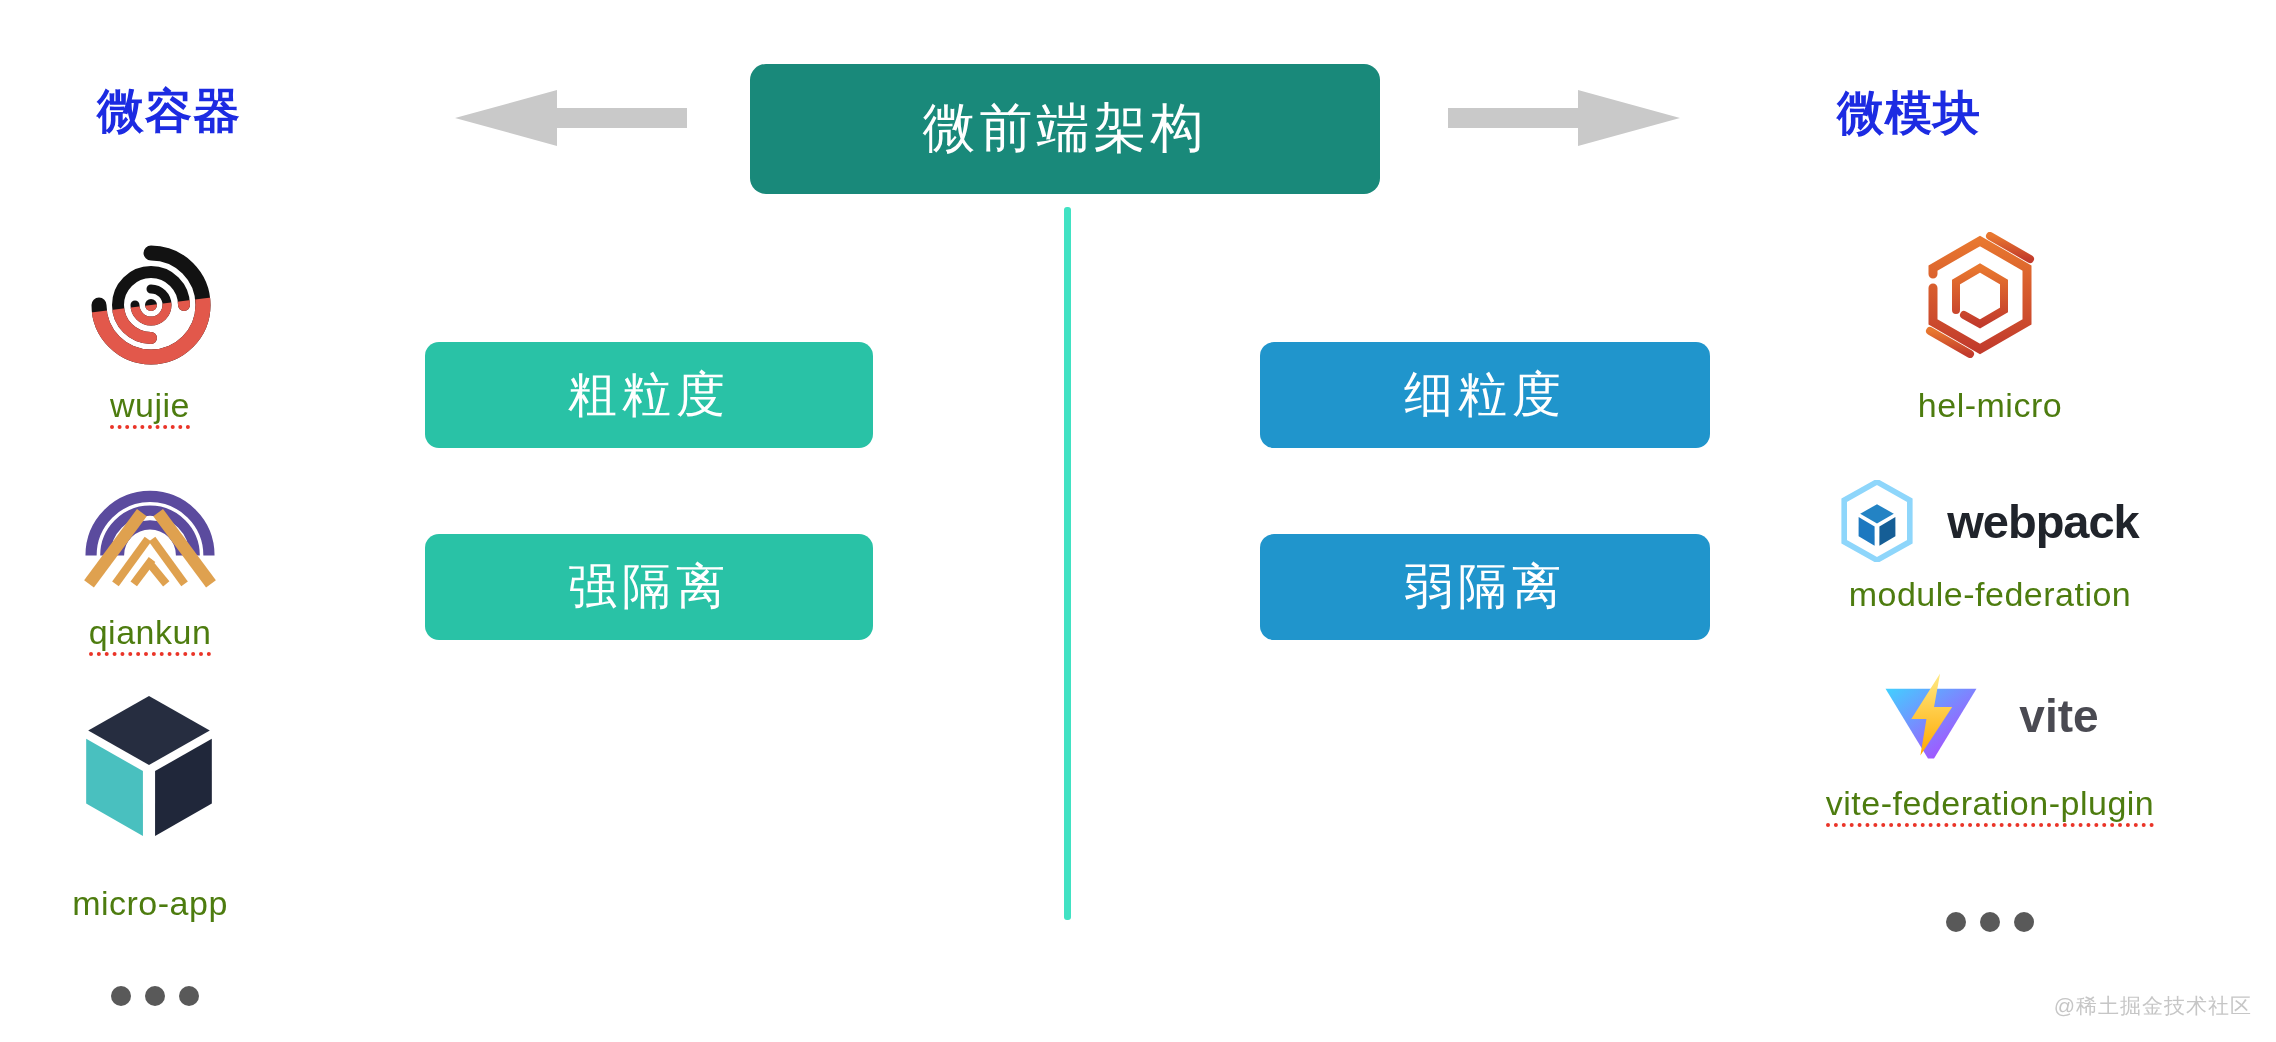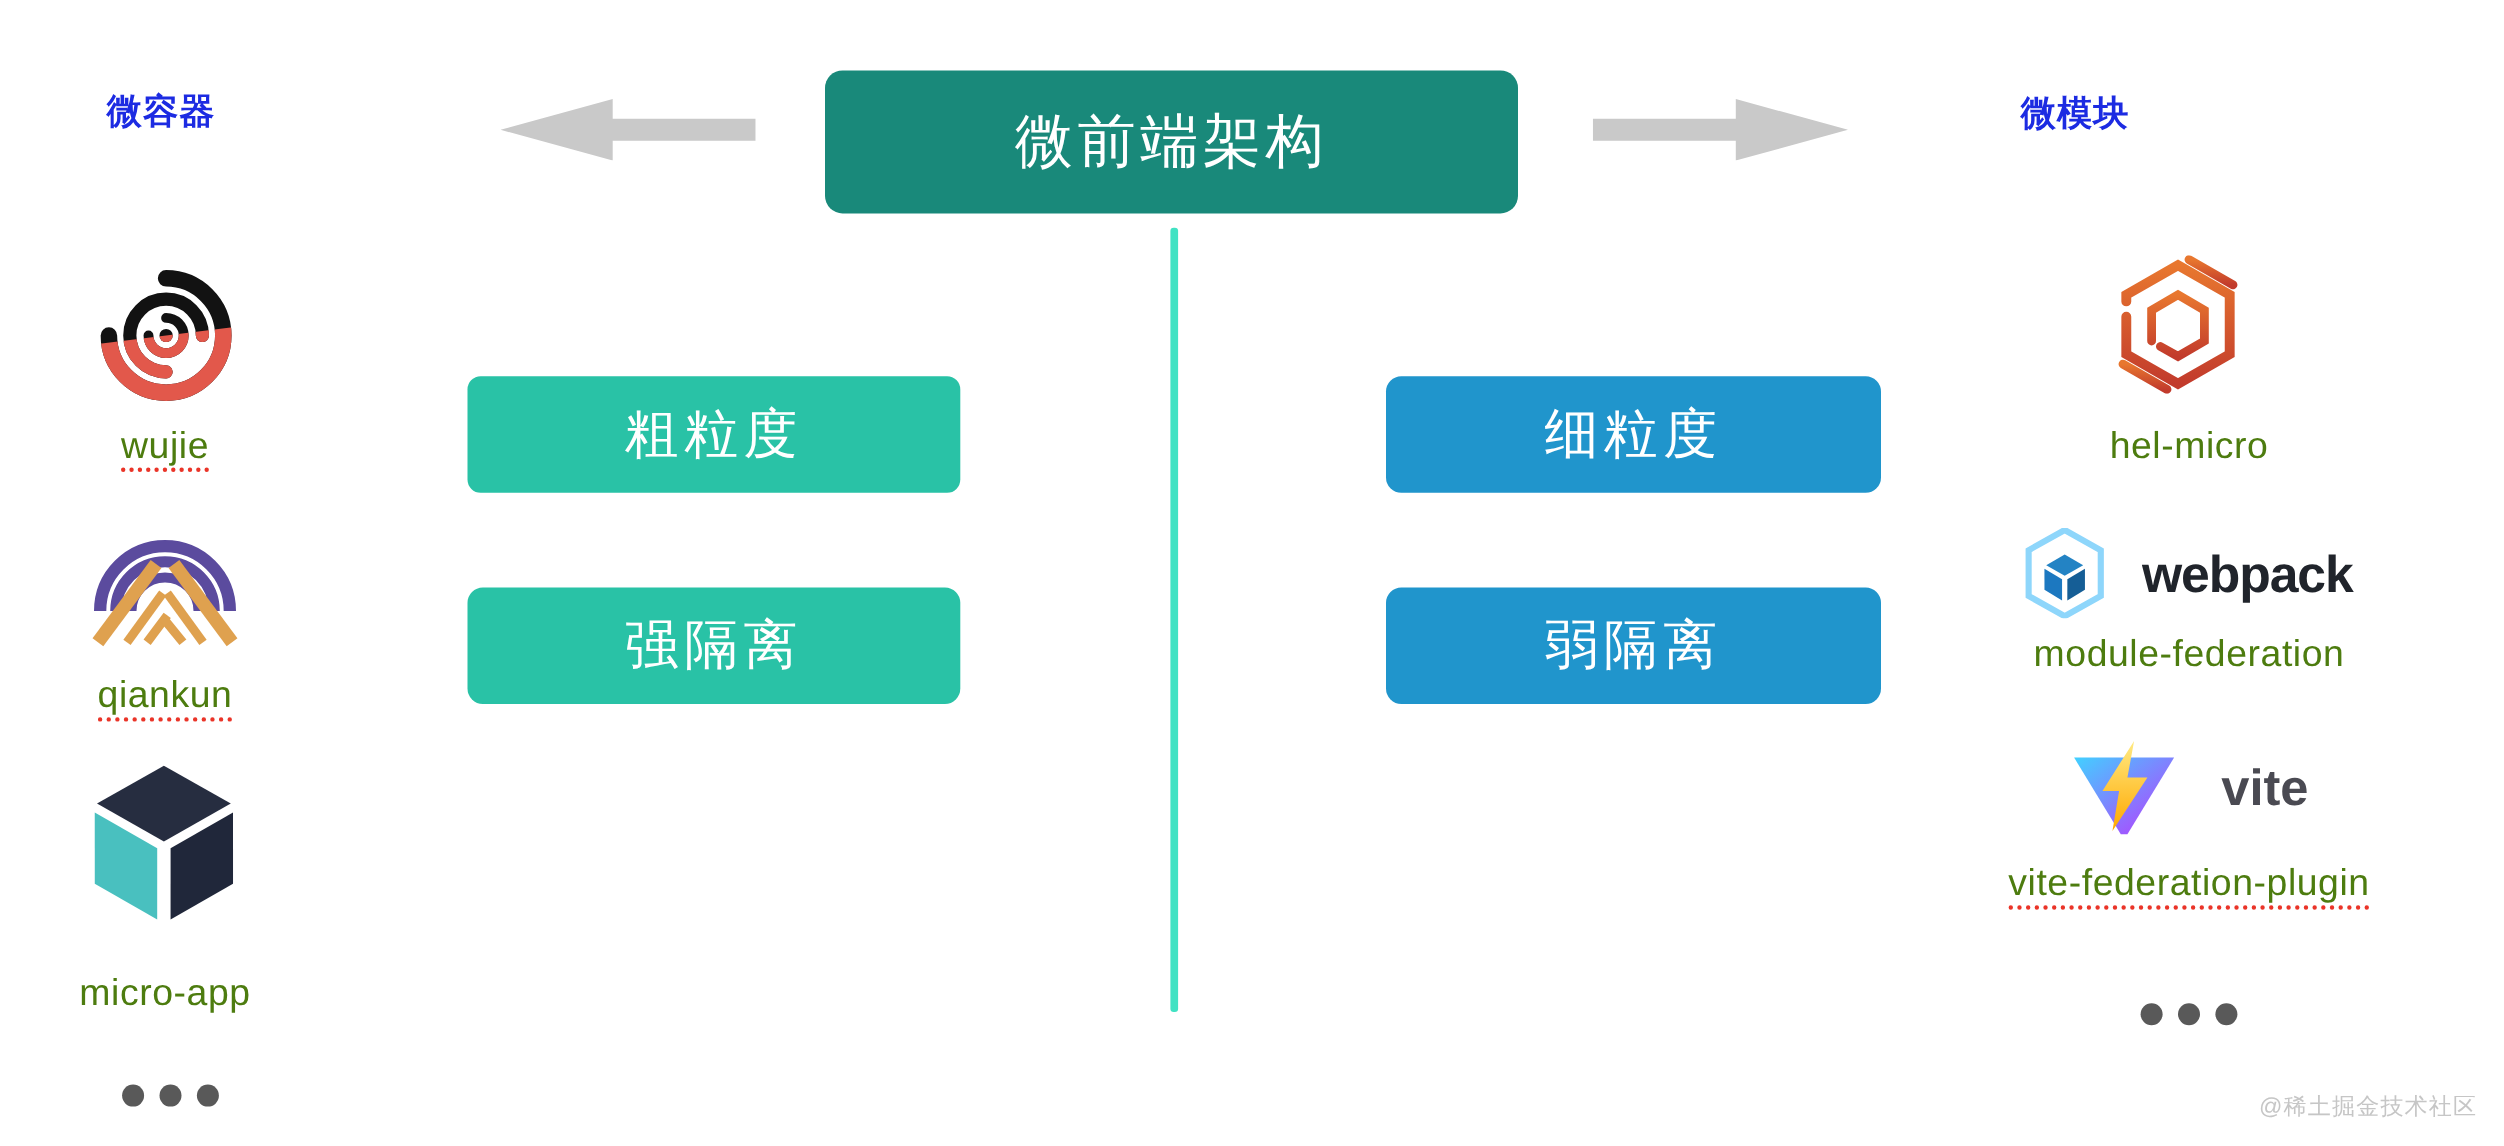--- a/index.html
+++ b/index.html
@@ -3,21 +3,21 @@
 <meta charset="utf-8">
 <style>
   html,body{margin:0;padding:0;background:#fff;}
   #canvas{
     position:relative;width:2276px;height:1042px;background:#ffffff;overflow:hidden;
     font-family:"Liberation Sans","DejaVu Sans",sans-serif;
   }
   .abs{position:absolute;}
   
   .side-label{
-    font-size:32px;font-weight:800;color:#1c2be2;letter-spacing:1px;white-space:nowrap;
+    font-size:47px;font-weight:800;color:#1c2be2;letter-spacing:1px;white-space:nowrap;
   }
   
   .header-box{
     left:750px;top:64px;width:630px;height:130px;background:#19897a;border-radius:16px;
     display:flex;align-items:center;justify-content:center;
   }
   .header-box span{color:#ffffff;font-size:53px;font-weight:300;letter-spacing:4px;}
   
   .branch-box{
     width:448px;height:106px;border-radius:14px;display:flex;align-items:center;justify-content:center;
@@ -61,21 +61,21 @@
   </div>
 
   <svg class="abs" style="left:1448px;top:90px;" width="232" height="56" viewBox="0 0 232 56">
     <polygon points="232,28 130,0 130,18 0,18 0,38 130,38 130,56" fill="#c9c9c9"></polygon>
   </svg>
 
   <div class="abs side-label" style="left:1837px;top:82px;">微模块</div>
 
   <div class="abs divider"></div>
 
-  <div class="abs branch-box teal" style="left:425px;top:342px;border-radius:12px;">
+  <div class="abs branch-box teal" style="left:425px;top:342px;">
     <span>粗粒度</span>
   </div>
   <div class="abs branch-box teal" style="left:425px;top:534px;">
     <span>强隔离</span>
   </div>
 
   <div class="abs branch-box blue" style="left:1260px;top:342px;">
     <span>细粒度</span>
   </div>
   <div class="abs branch-box blue" style="left:1260px;top:534px;">

